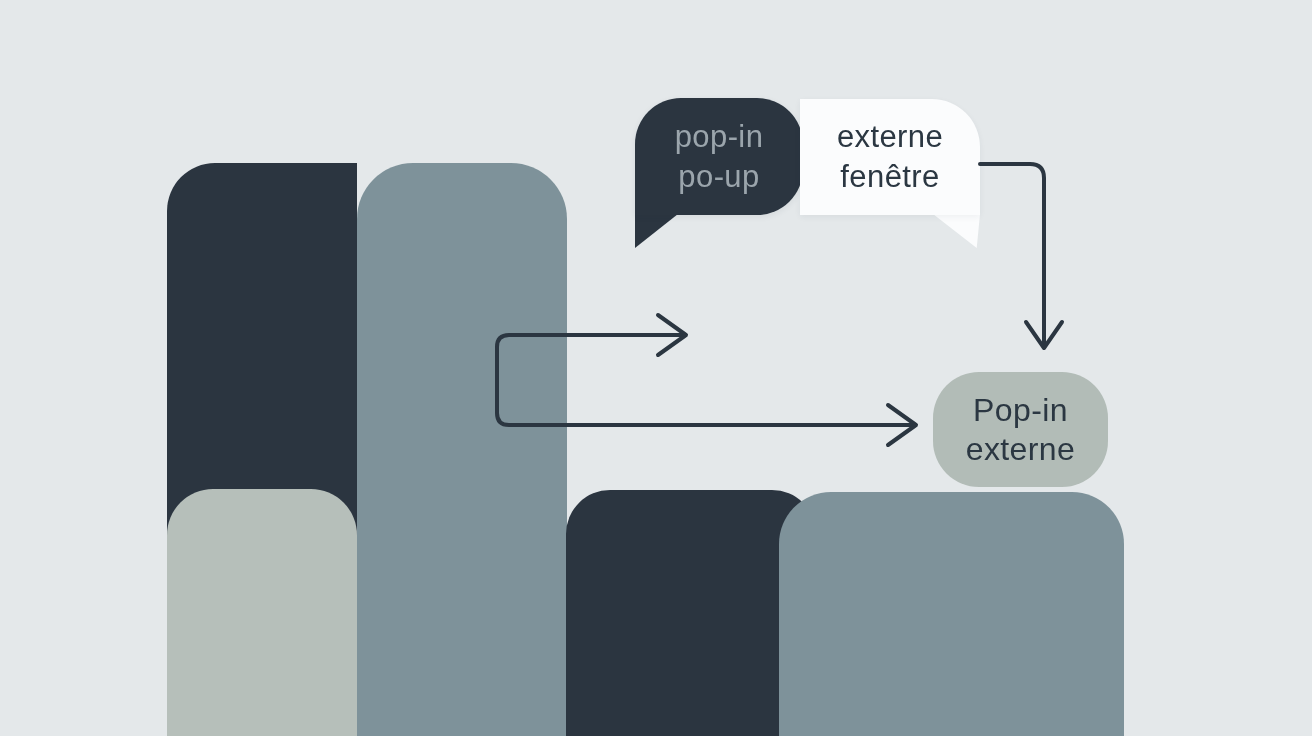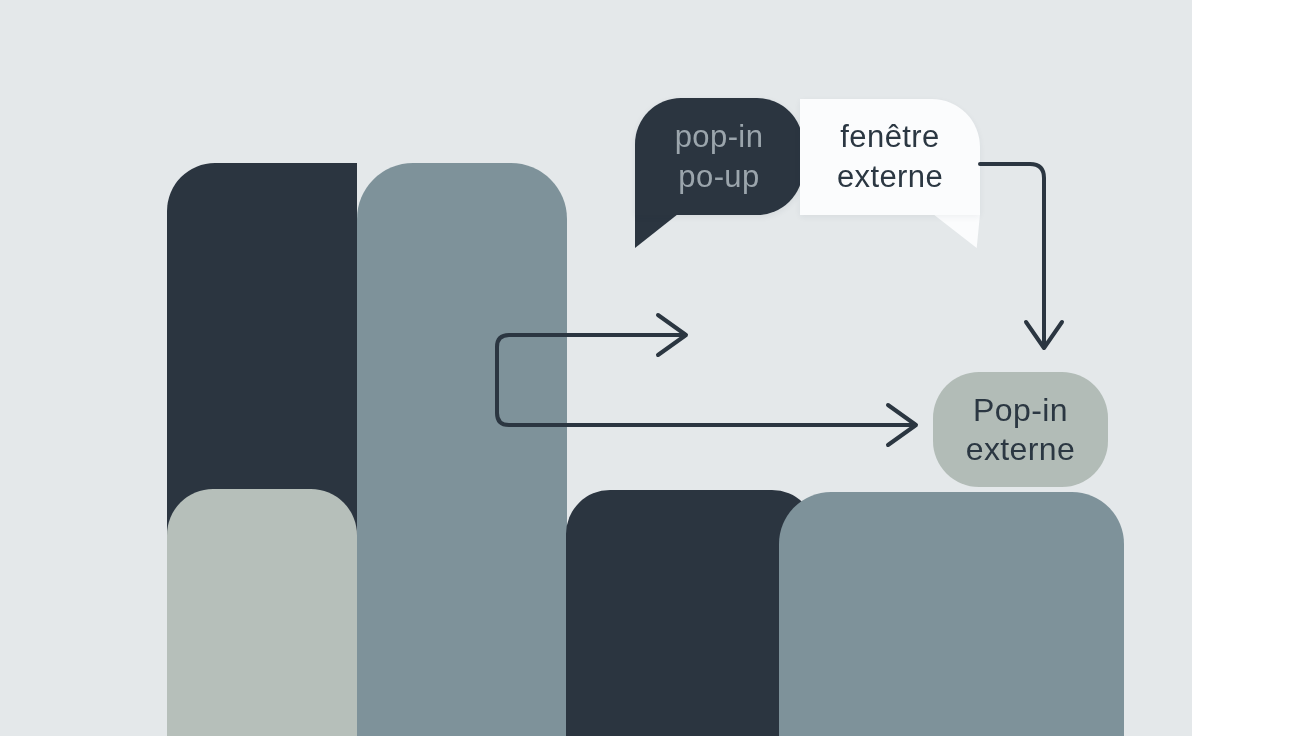--- a/index.html
+++ b/index.html
@@ -12,21 +12,21 @@
     --line: #2b3641;
     --dark_bubble_text: #9ba5ac;
     --text_dark: #2b3742;
   }
   * { margin: 0; padding: 0; box-sizing: border-box; }
   html, body { width: 1312px; height: 736px; overflow: hidden; }
   body { font-family: "Liberation Sans", sans-serif; }
 
   .canvas {
     position: relative;
-    width: 1192px;
+    width: 1312px;
     height: 736px;
     background: var(--background);
     overflow: hidden;
   }
   .shape { position: absolute; }
 
   
   .col-dark-left {
     left: 167px; top: 163px; width: 190px; height: 573px;
     background: var(--dark);
@@ -122,22 +122,22 @@
   <div class="shape rect-slate-bottom"></div>
 
   <div class="shape bubble-dark-tail"></div>
   <div class="shape bubble bubble-dark">
     <span class="bubble-line">pop-in</span>
     <span class="bubble-line">po-up</span>
   </div>
 
   <div class="shape bubble-white-tail"></div>
   <div class="shape bubble bubble-white">
+    <span class="bubble-line">externe</span>
     <span class="bubble-line">fenêtre</span>
-    <span class="bubble-line">externe</span>
   </div>
 
   <div class="shape pill-popin">
     <span class="bubble-line">Pop-in</span>
     <span class="bubble-line">externe</span>
   </div>
 
   <svg class="arrows" viewBox="0 0 1312 736">
 
     <g>

